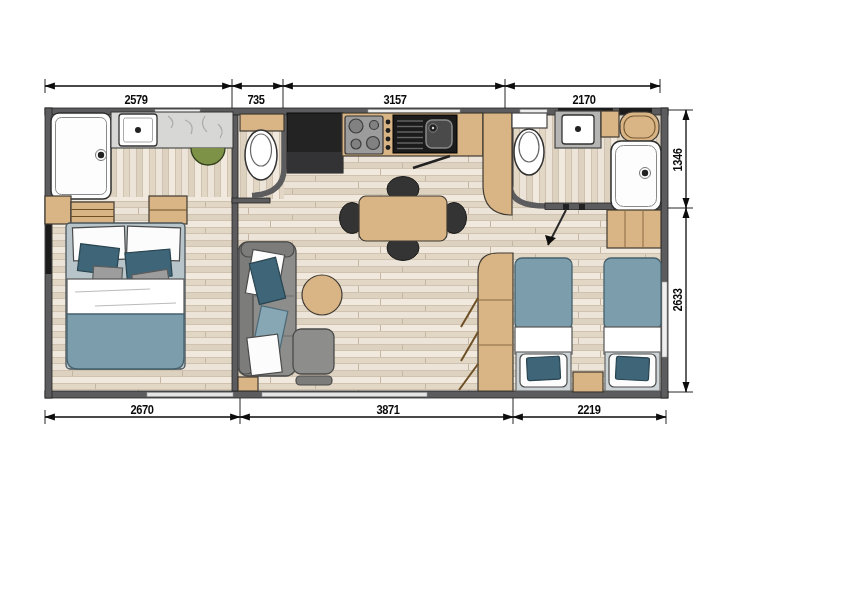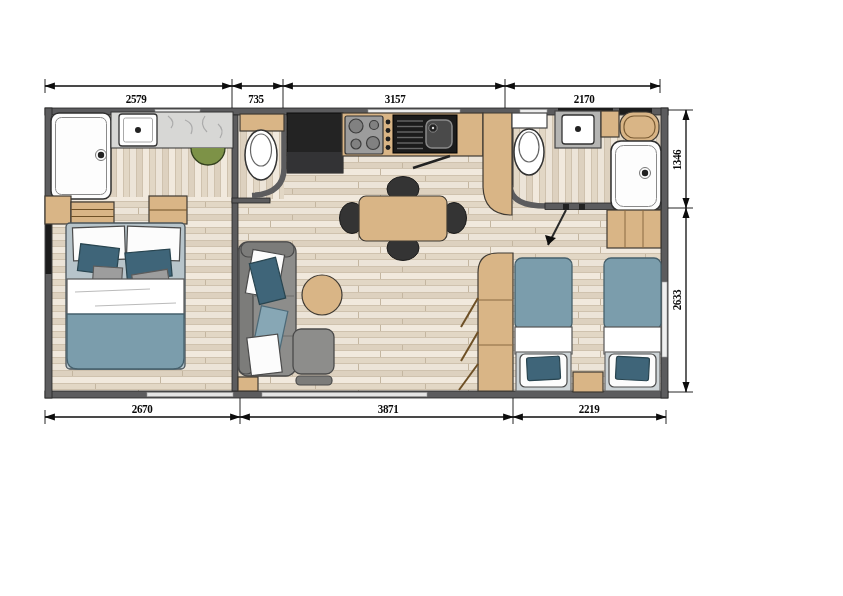--- a/index.html
+++ b/index.html
@@ -1,18 +1,18 @@
 <!DOCTYPE html>
 <html style="--wall: #5c5c5e; --floor: #e9e0d3; --wood: #d9b586; --blanket: #7b9dac; --navy: #3f6579; --bedbase: #b7c4ca; --headboard: #cdd4d7; --sofa: #8d8d8b; --chair: #343434; --green: #7d9247; --black_counter: #232323; --marble: #d7d7d5; --dim: #0d0d0d;"><head>
 <meta charset="utf-8">
 <style>
   html,body{margin:0;padding:0;background:#ffffff;}
   .stage{
     position:relative;width:843px;height:470px;background:#fff;overflow:hidden;
-    font-family:Liberation Serif, serif;
+    font-family:Liberation Sans, sans-serif;
   }
   svg{position:absolute;left:0;top:0;}
   
   .wall{fill:var(--wall);stroke:#252525;stroke-width:.8;}
   .wallstroke{fill:none;stroke:var(--wall);stroke-width:5.5;}
   .wood{fill:var(--wood);stroke:#3f3a33;stroke-width:1.2;}
   .white-fix{fill:#fdfdfd;stroke:#2f2f2f;stroke-width:1.5;}
   .inner-line{fill:none;stroke:#8a8a8a;stroke-width:1;}
   .marble{fill:var(--marble);stroke:#333;stroke-width:1;}
   .blackctr{fill:var(--black_counter);stroke:#0c0c0c;stroke-width:1;}

